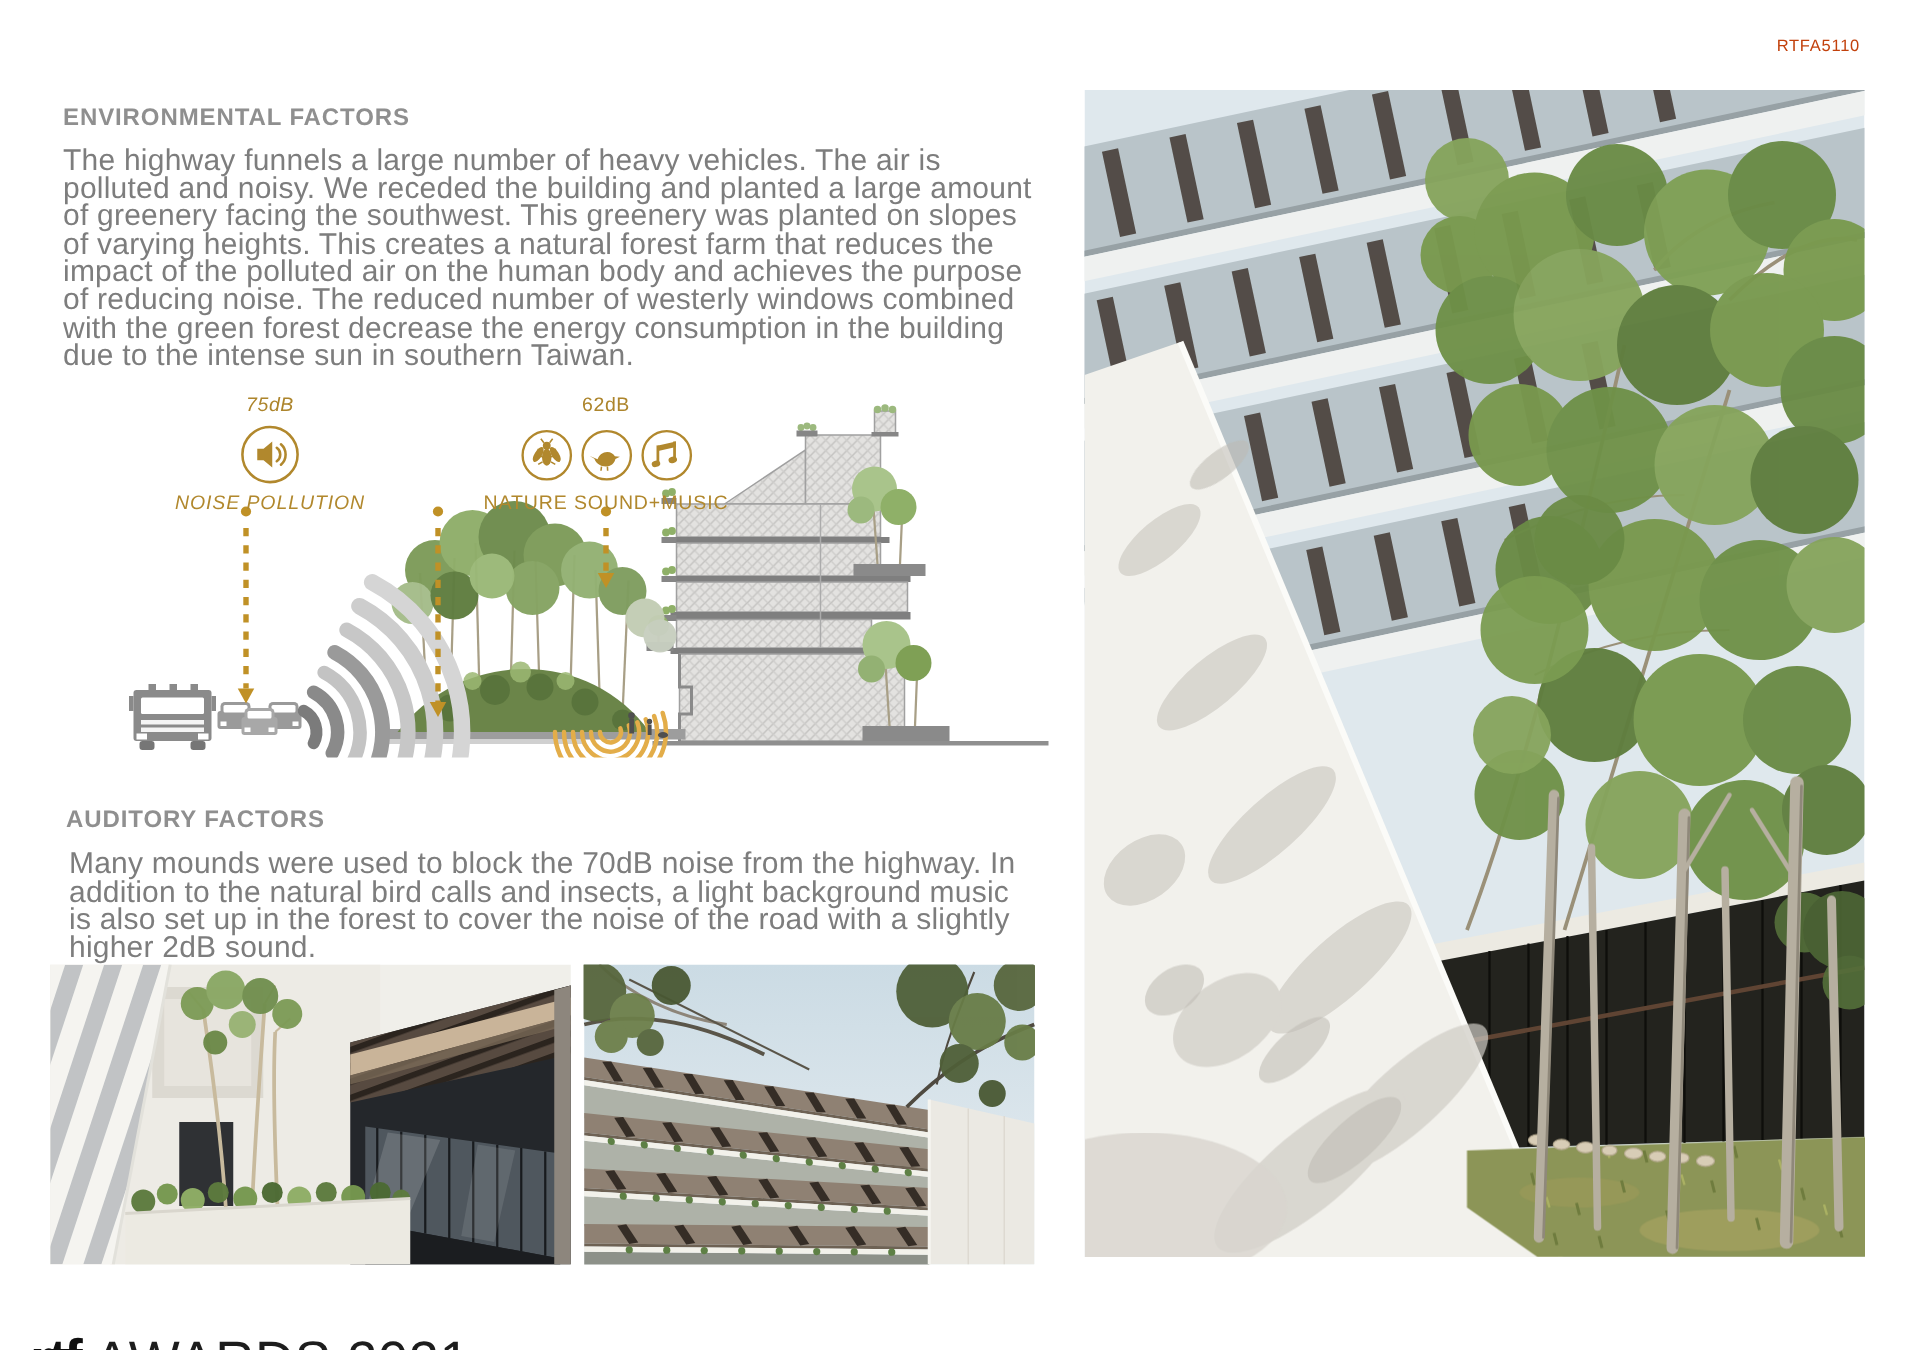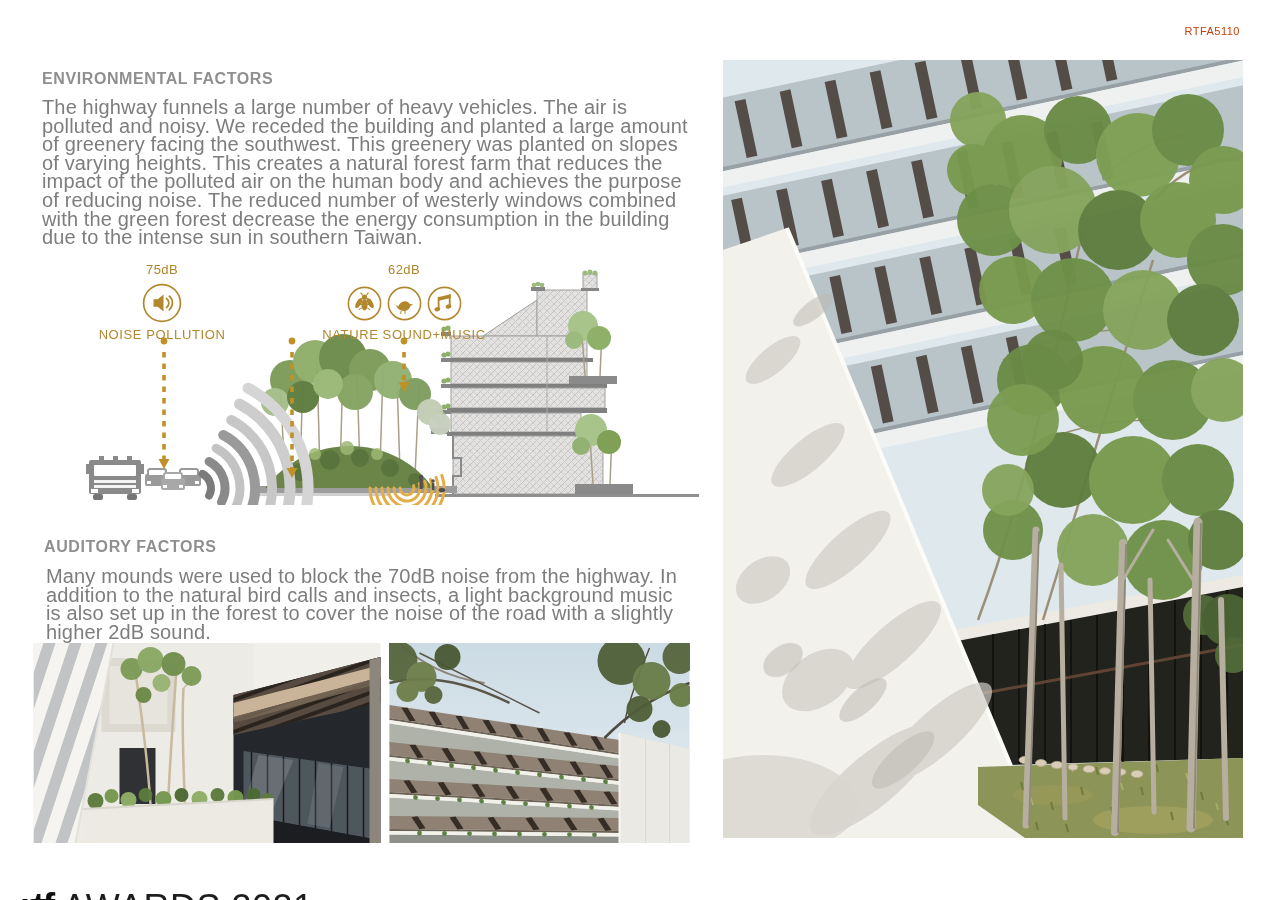--- a/index.html
+++ b/index.html
@@ -11,21 +11,21 @@
   #env-title{left:42px;top:70px;}
   #env-body{left:42px;top:98px;width:655px;}
   #aud-title{left:44px;top:538px;}
   #aud-body{left:46px;top:567px;width:640px;}
   .diagram{position:absolute;left:85px;top:262px;width:620px;height:243px;}
   .diagram .illus{position:absolute;left:0;top:0;}
   .dgroup{position:absolute;top:0;display:flex;flex-direction:column;align-items:center;}
   .dgroup .db{font-size:13px;color:#AD852C;letter-spacing:.4px;height:16px;}
   .dgroup .circles{display:flex;align-items:center;gap:5px;margin-top:4px;height:42px;}
   .dgroup .glabel{margin-top:3px;font-size:13px;color:#B1882D;letter-spacing:.6px;white-space:nowrap;}
-  #grp-0{left:12px;width:130px;}
+  #grp-0{left:30px;width:130px;font-style:italic;}
   #grp-1{left:142px;width:130px;}
   #grp-2{left:237px;width:164px;}
   .photo{position:absolute;display:block;}
   #photo-1{left:33px;top:643px;}
   #photo-2{left:389px;top:643px;}
   #photo-hero{left:723px;top:60px;}
   .footer{position:absolute;left:20px;top:846px;display:flex;align-items:baseline;gap:10px;margin-top:40px;}
   .footer .brand{font-size:38px;font-weight:800;letter-spacing:-2.5px;color:#0f0f0f;}
   .footer .awards{font-size:36px;font-weight:400;color:#1d1d1d;letter-spacing:.5px;}
 </style>

